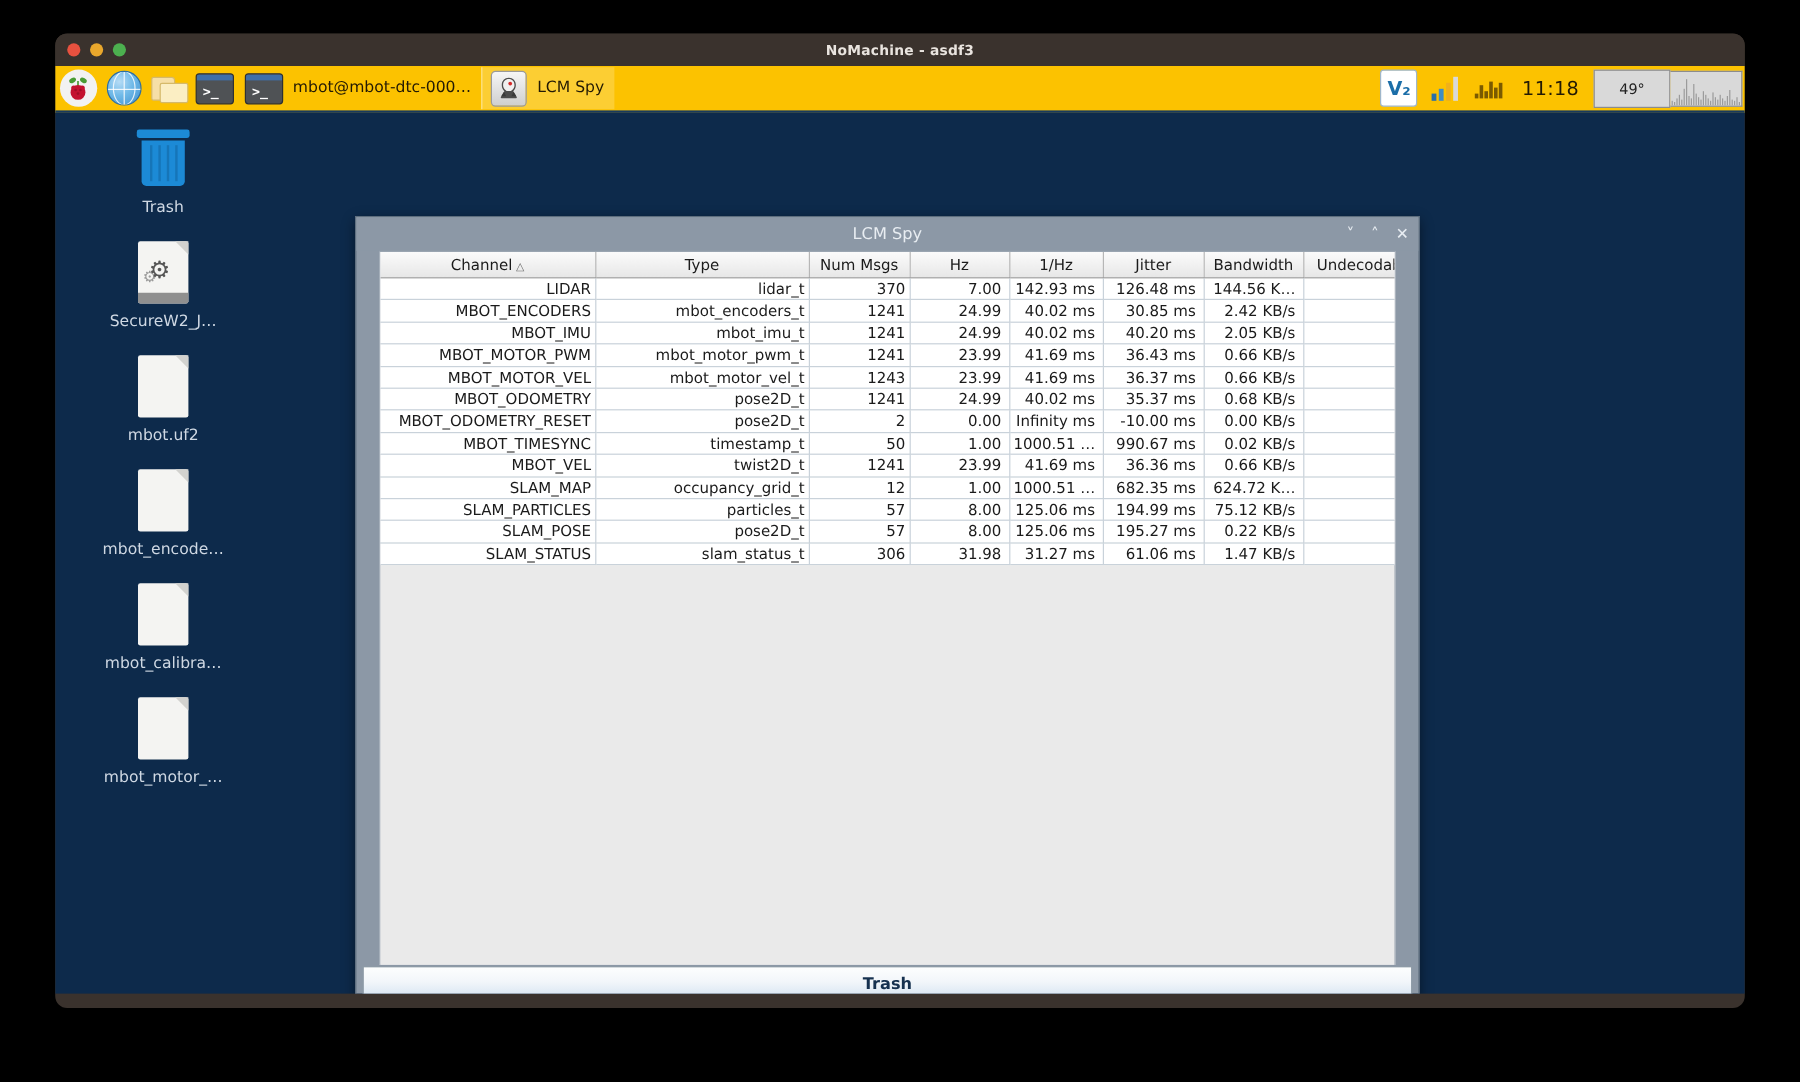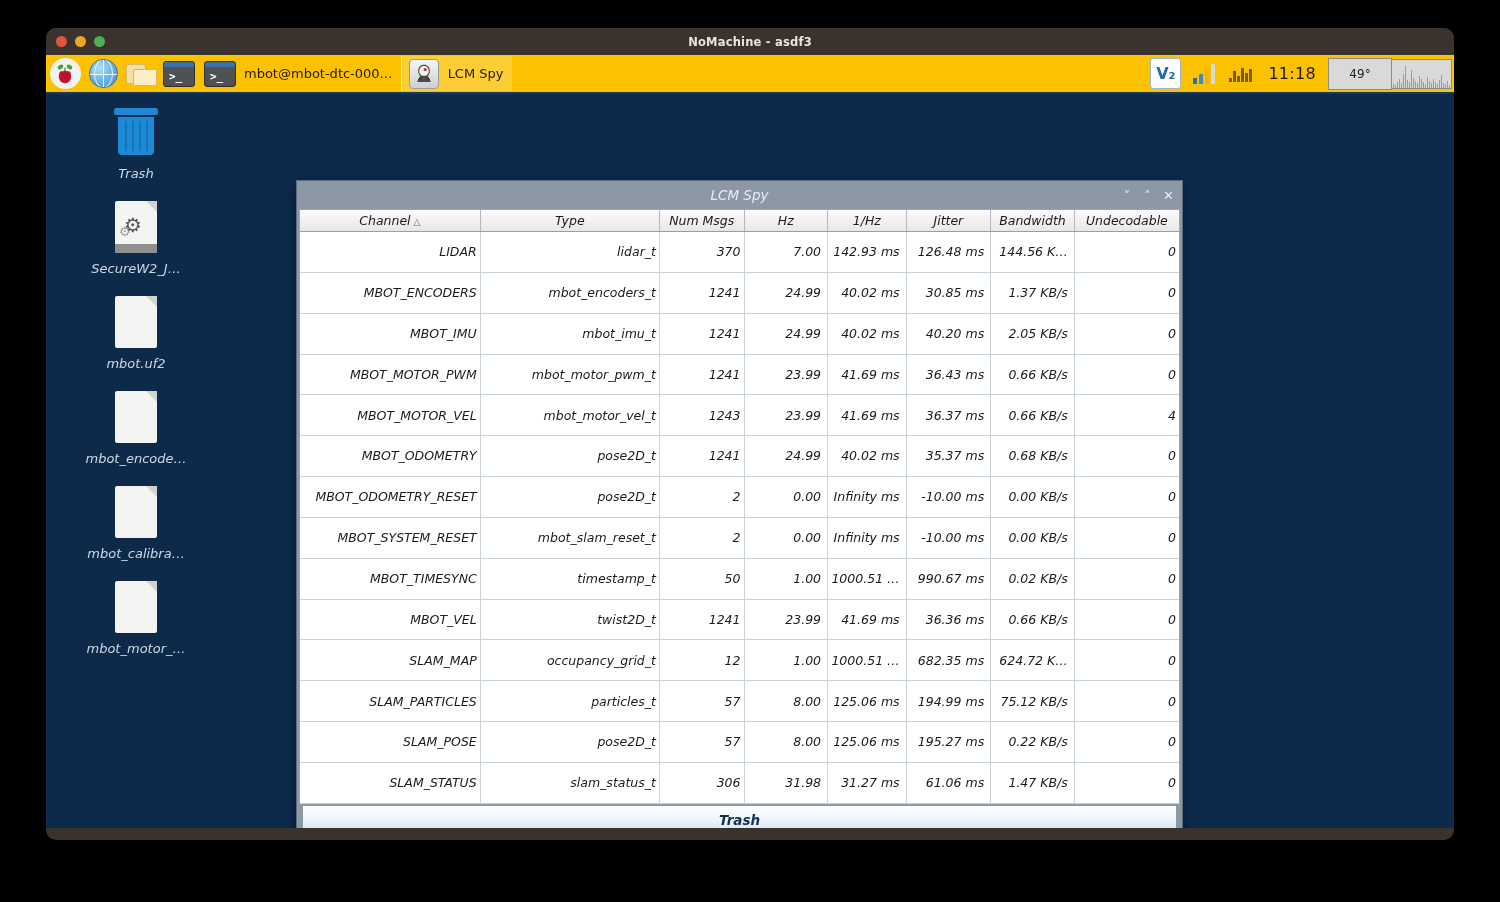--- a/index.html
+++ b/index.html
@@ -209,21 +209,20 @@
     box-sizing: border-box; overflow: hidden;
   }
   #cpu-graph i { display: block; width: 2px; background: #9b9b9b; }
 
   
   #desktop {
     position: relative;
     height: 734px;
     background: #0d2a4b;
     overflow: hidden;
-    font-style: italic;
   }
   #desktop-icons {
     position: absolute;
     left: 0;
     top: 8px;
     width: 180px;
   }
   .desk-icon {
     width: 132px;
     margin: 0 auto 16px auto;
@@ -320,27 +319,27 @@
   #lcm-winbtns span {
     color: #e8edf2;
     font-size: 13px;
     line-height: 13px;
     font-family: "DejaVu Sans", sans-serif;
     cursor: default;
     display: block;
   }
   #lcm-body {
     flex: 1 1 auto;
-    margin: 0 2px;
+    margin: 0 19px;
     background: #eaeaea;
     border: 1px solid #9aa5b1;
     border-bottom: none;
     overflow: hidden;
     display: flex;
-    flex-direction: row;
+    flex-direction: column;
   }
   table#spy-table {
     width: 100%;
     border-collapse: collapse;
     table-layout: fixed;
     font-family: "DejaVu Sans", sans-serif;
     background: #ffffff;
     flex: 0 0 auto;
   }
   #spy-table thead th {
@@ -644,21 +643,21 @@
                 <td class="al-right">144.56 K…</td>
                 <td class="al-left">0</td>
               </tr>
               <tr>
                 <td class="al-left">MBOT_ENCODERS</td>
                 <td class="al-left">mbot_encoders_t</td>
                 <td class="al-left">1241</td>
                 <td class="al-right">24.99</td>
                 <td class="al-right">40.02 ms</td>
                 <td class="al-right">30.85 ms</td>
-                <td class="al-right">1.37 KB/s</td>
+                <td class="al-right">2.42 KB/s</td>
                 <td class="al-left">0</td>
               </tr>
               <tr>
                 <td class="al-left">MBOT_IMU</td>
                 <td class="al-left">mbot_imu_t</td>
                 <td class="al-left">1241</td>
                 <td class="al-right">24.99</td>
                 <td class="al-right">40.02 ms</td>
                 <td class="al-right">40.20 ms</td>
                 <td class="al-right">2.05 KB/s</td>
@@ -698,30 +697,20 @@
                 <td class="al-left">MBOT_ODOMETRY_RESET</td>
                 <td class="al-left">pose2D_t</td>
                 <td class="al-left">2</td>
                 <td class="al-right">0.00</td>
                 <td class="al-right">Infinity ms</td>
                 <td class="al-right">-10.00 ms</td>
                 <td class="al-right">0.00 KB/s</td>
                 <td class="al-left">0</td>
               </tr>
               <tr>
-                <td class="al-left">MBOT_SYSTEM_RESET</td>
-                <td class="al-left">mbot_slam_reset_t</td>
-                <td class="al-left">2</td>
-                <td class="al-right">0.00</td>
-                <td class="al-right">Infinity ms</td>
-                <td class="al-right">-10.00 ms</td>
-                <td class="al-right">0.00 KB/s</td>
-                <td class="al-left">0</td>
-              </tr>
-              <tr>
                 <td class="al-left">MBOT_TIMESYNC</td>
                 <td class="al-left">timestamp_t</td>
                 <td class="al-left">50</td>
                 <td class="al-right">1.00</td>
                 <td class="al-right">1000.51 …</td>
                 <td class="al-right">990.67 ms</td>
                 <td class="al-right">0.02 KB/s</td>
                 <td class="al-left">0</td>
               </tr>
               <tr>

